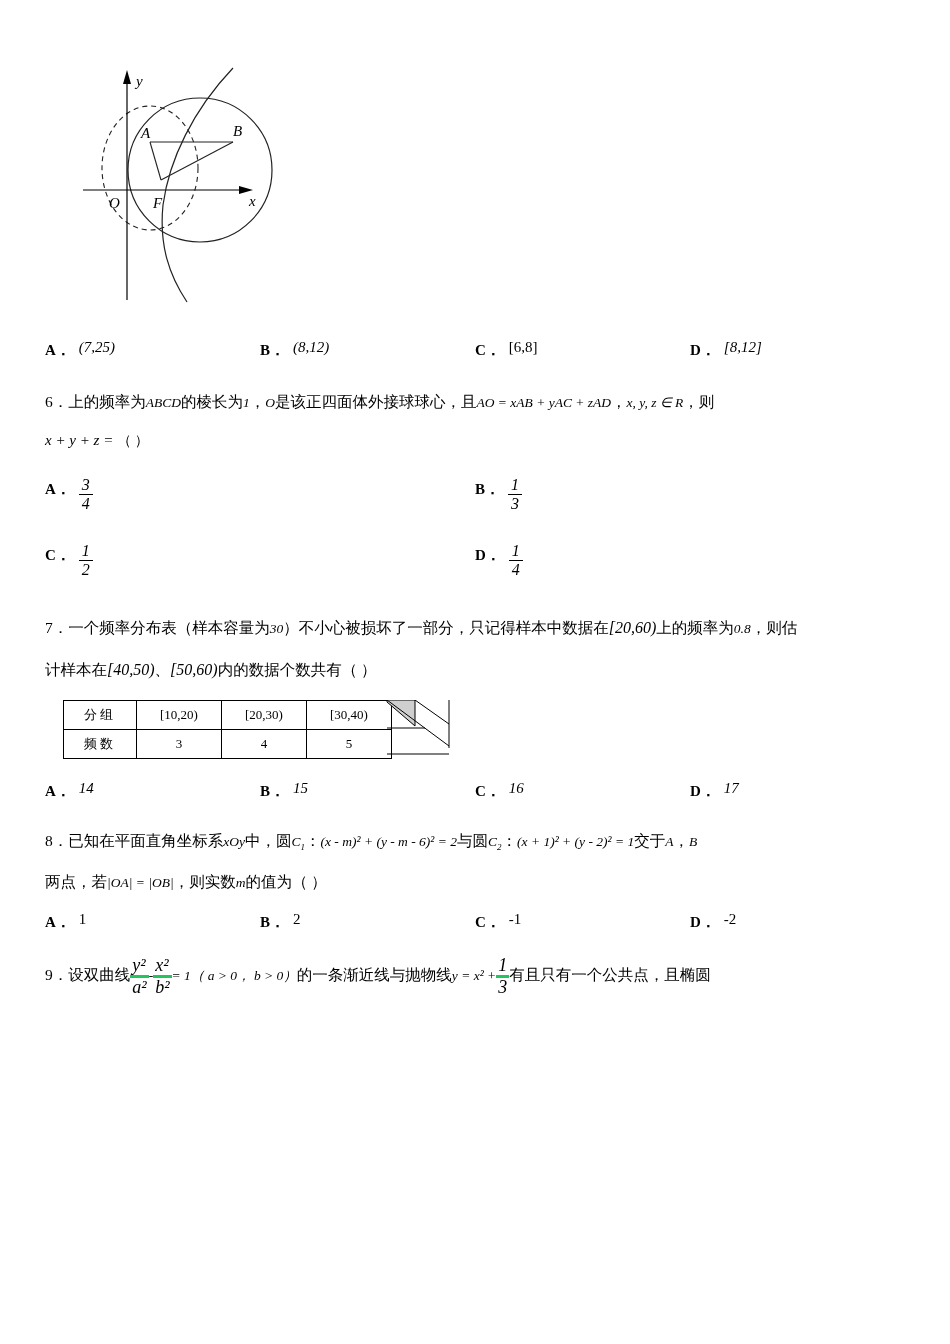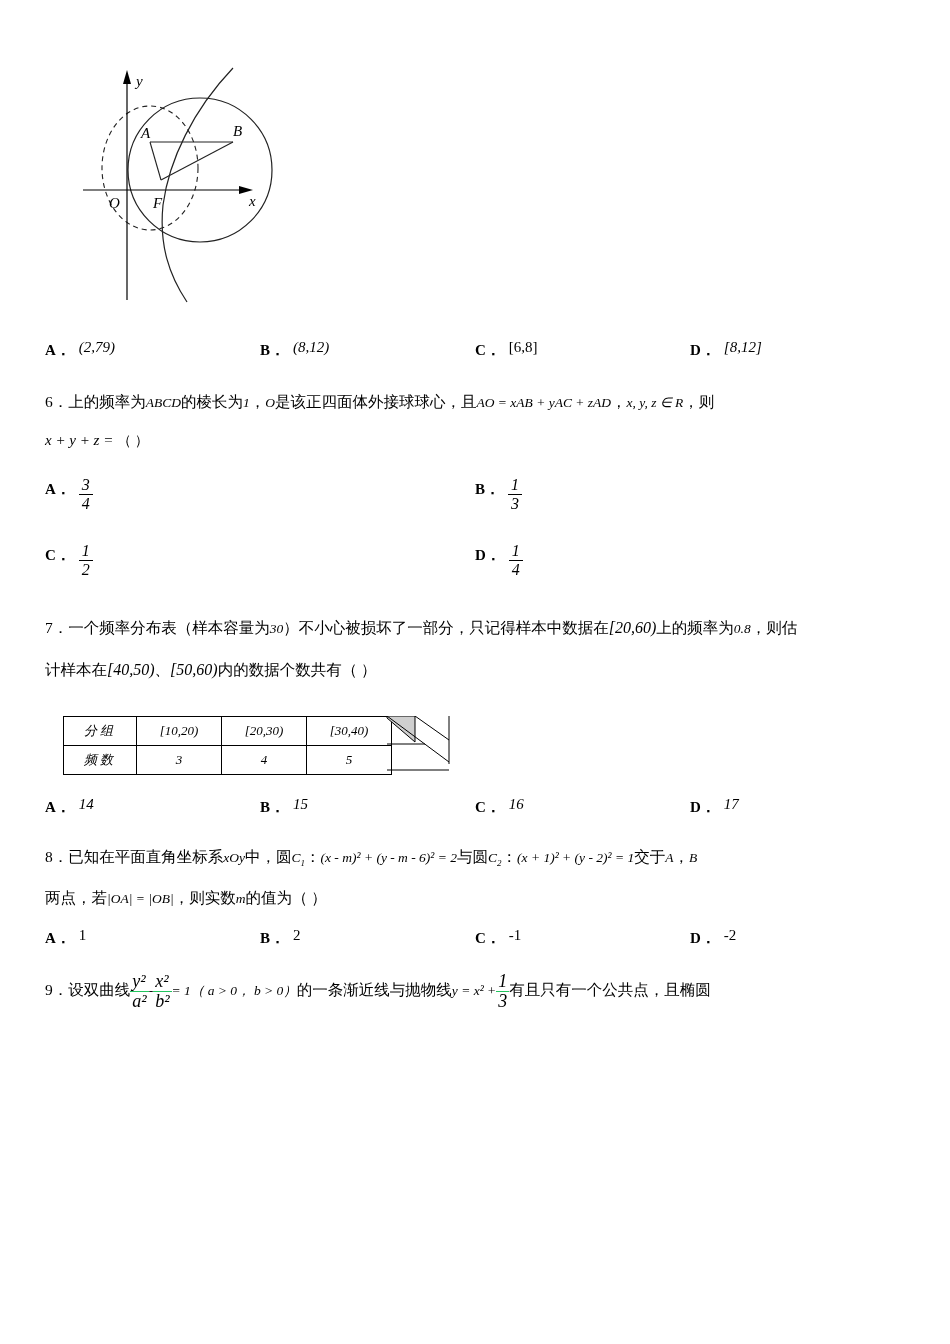--- a/index.html
+++ b/index.html
@@ -79,46 +79,45 @@
 
   .frac-sm {
     display: inline-block;
     vertical-align: middle;
     text-align: left;
     line-height: 1.05;
     font-size: 18px;
     font-style: italic;
   }
   .frac-sm .num { display: block; padding: 0 2px; }
-  .frac-sm .den { display: block; border-top: 1px solid #22c55e; padding: 0 2px; }
+  .frac-sm .den { display: block; border-top: 3px solid #22c55e; padding: 0 2px; }
 
   
   .q {
     font-size: 15.5px;
     line-height: 2.0;
     margin-top: 26px;
   }
   .q .qnum { font-family: "Liberation Serif", serif; }
   .it { font-style: italic; font-family: "Liberation Serif", serif; margin-top: 36px; }
   .mathsmall { font-size: 13.5px; }
   sub.sm { font-size: 9px; vertical-align: sub; }
 
   .bracket-int {
     font-style: italic;
     font-size: 16px;
   }
 
   
   .freq-wrap {
     position: relative;
-    margin-top: 30px;
+    margin-top: 14px;
     margin-left: 18px;
     width: 380px;
     height: 62px;
-    font-style: italic;
   }
   table.freq {
     border-collapse: collapse;
     font-size: 13px;
     font-family: "Liberation Serif", serif;
   }
   table.freq td {
     border: 1px solid #000;
     text-align: center;
     padding: 3px 0;
@@ -167,21 +166,21 @@
         <text x="44" y="168" font-family="Liberation Serif, serif" font-style="italic" font-size="15">O</text>
         <text x="88" y="168" font-family="Liberation Serif, serif" font-style="italic" font-size="15">F</text>
         <text x="76" y="98" font-family="Liberation Serif, serif" font-style="italic" font-size="15">A</text>
         <text x="168" y="96" font-family="Liberation Serif, serif" font-style="italic" font-size="15">B</text>
       </svg>
     </div>
 
     <div class="choices four" style="margin-top:22px;">
       <div class="opt">
         <span class="opt-letter">A．</span>
-        <span class="opt-val">(2,79)</span>
+        <span class="opt-val">(7,25)</span>
       </div>
       <div class="opt">
         <span class="opt-letter">B．</span>
         <span class="opt-val">(8,12)</span>
       </div>
       <div class="opt">
         <span class="opt-letter">C．</span>
         <span class="opt-val bold">[6,8]</span>
       </div>
       <div class="opt">

